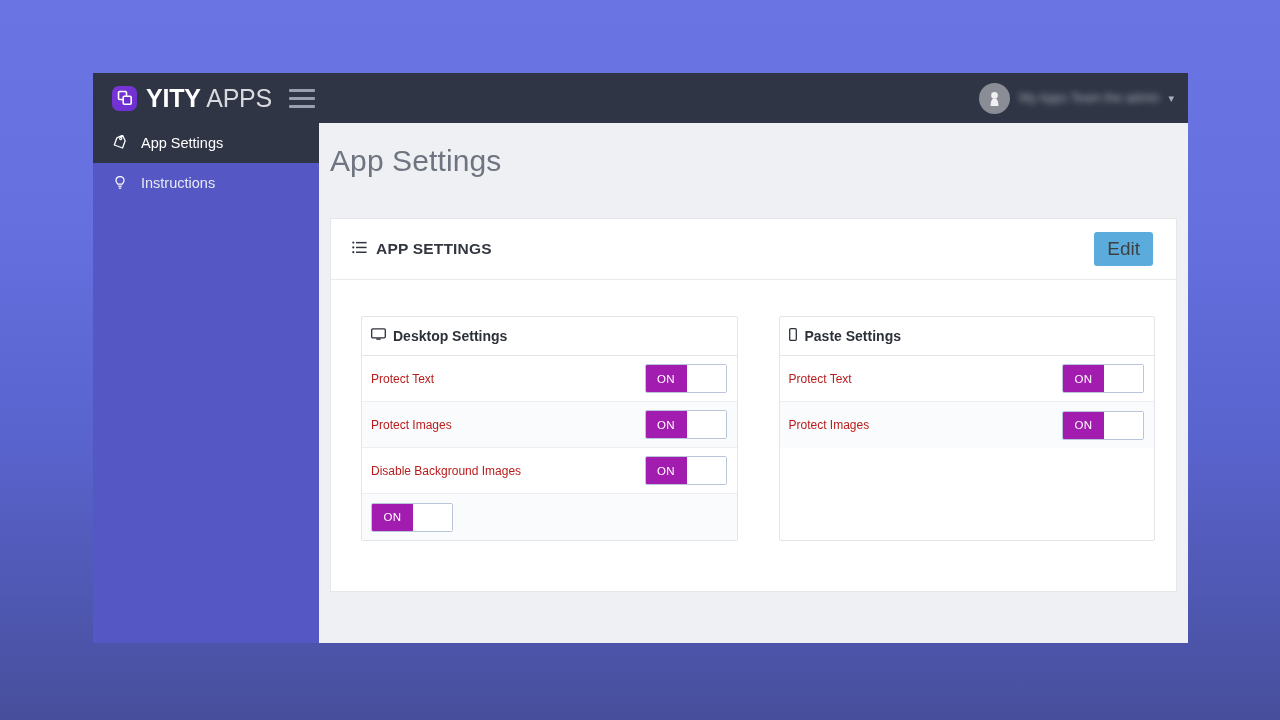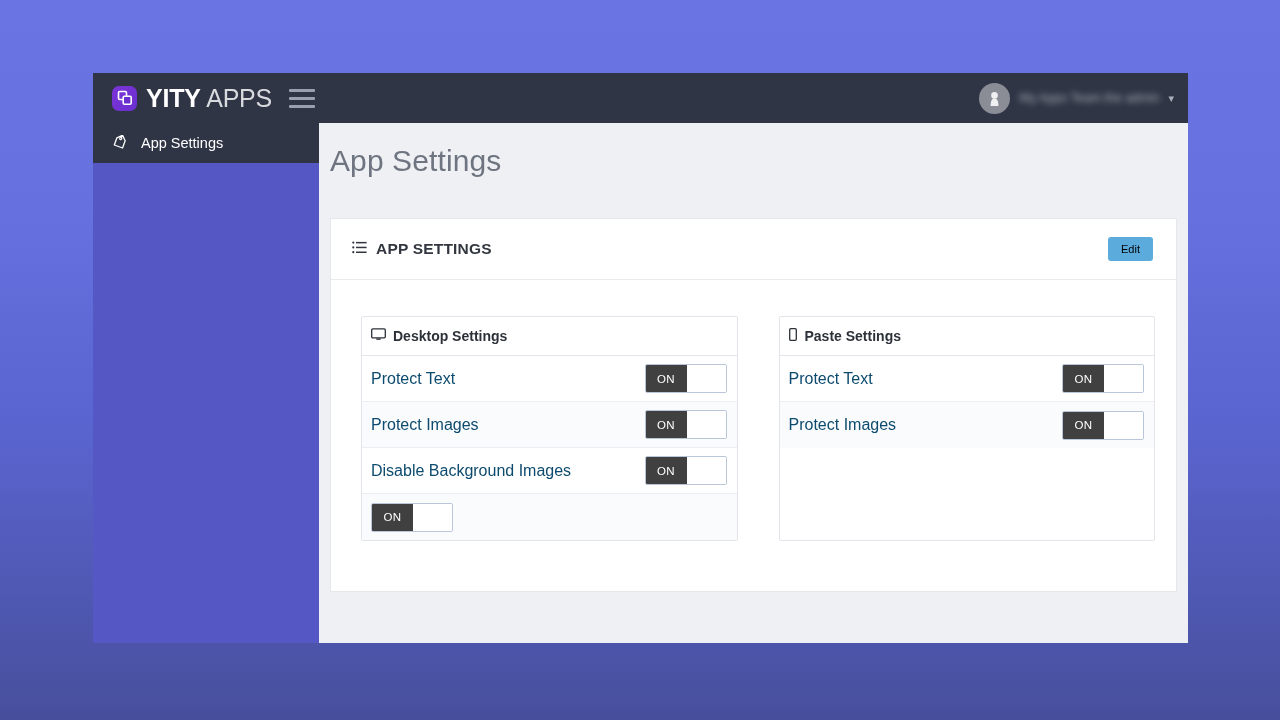--- a/index.html
+++ b/index.html
@@ -225,24 +225,24 @@
     align-items: center;
     gap: 9px;
     font-size: 15.5px;
     font-weight: bold;
     color: #31363f;
     letter-spacing: 0.2px;
   }
 
   .edit-btn {
     background: #5bacdd;
-    color: #000000;
+    color: #404040;
     border: none;
     border-radius: 3px;
-    font-size: 11px;
+    font-size: 19px;
     font-family: "Liberation Sans", sans-serif;
     padding: 6px 13px;
     cursor: pointer;
   }
 
   .panels {
     display: flex;
     gap: 30px;
     padding: 36px 21px 0 19px;
   }
@@ -272,41 +272,41 @@
     align-items: center;
     justify-content: space-between;
     min-height: 46px;
     padding: 7px 10px 7px 9px;
     border-bottom: 1px solid #eceef1;
   }
   .setting-row:last-child { border-bottom: none; }
   .setting-row.alt { background: #fafbfc; }
 
   .setting-label {
-    font-size: 16px;
-    color: #0c4a6e;
+    font-size: 12px;
+    color: #b91c1c;
     line-height: 20px;
     max-width: 250px;
   }
 
   
   .toggle {
     width: 82px;
     height: 29px;
     border: 1px solid #b9c6d9;
     border-radius: 2px;
     display: flex;
     overflow: hidden;
     cursor: pointer;
     flex: none;
     background: #ffffff;
   }
   .toggle .on {
     width: 41px;
-    background: #404040;
+    background: #a21caf;
     color: #ffffff;
     font-size: 11.5px;
     display: flex;
     align-items: center;
     justify-content: center;
     letter-spacing: 0.3px;
   }
   .toggle .knob {
     flex: 1;
     background: #ffffff;
@@ -355,20 +355,30 @@
     <div class="side-item active">
       <span class="side-icon">
         <svg width="16" height="16" viewBox="0 0 16 16">
           <path d="M2 7.4 L7.4 2 L13.6 2 L13.6 8.2 L8.2 13.6 Z" fill="none" stroke="#ffffff" stroke-width="1.3" stroke-linejoin="round" transform="rotate(-25 8 8)"></path>
           <circle cx="10.6" cy="4.2" r="1.1" fill="none" stroke="#ffffff" stroke-width="1.2" transform="rotate(-25 8 8)"></circle>
         </svg>
       </span>
       <span>App Settings</span>
     </div>
 
+    <div class="side-item">
+      <span class="side-icon">
+        <svg width="16" height="16" viewBox="0 0 16 16">
+          <path d="M8 1.6 C5.5 1.6 4 3.4 4 5.5 C4 7.2 5.2 8.2 5.8 9.2 L10.2 9.2 C10.8 8.2 12 7.2 12 5.5 C12 3.4 10.5 1.6 8 1.6 Z" fill="none" stroke="#ffffff" stroke-width="1.2"></path>
+          <line x1="6.2" y1="11.2" x2="9.8" y2="11.2" stroke="#ffffff" stroke-width="1.2"></line>
+          <line x1="6.8" y1="13.2" x2="9.2" y2="13.2" stroke="#ffffff" stroke-width="1.2"></line>
+        </svg>
+      </span>
+      <span>Instructions</span>
+    </div>
 
   </div>
 
   <div class="content">
 
     <div class="page-title">App Settings</div>
 
     <div class="card">
 
       <div class="card-header">

